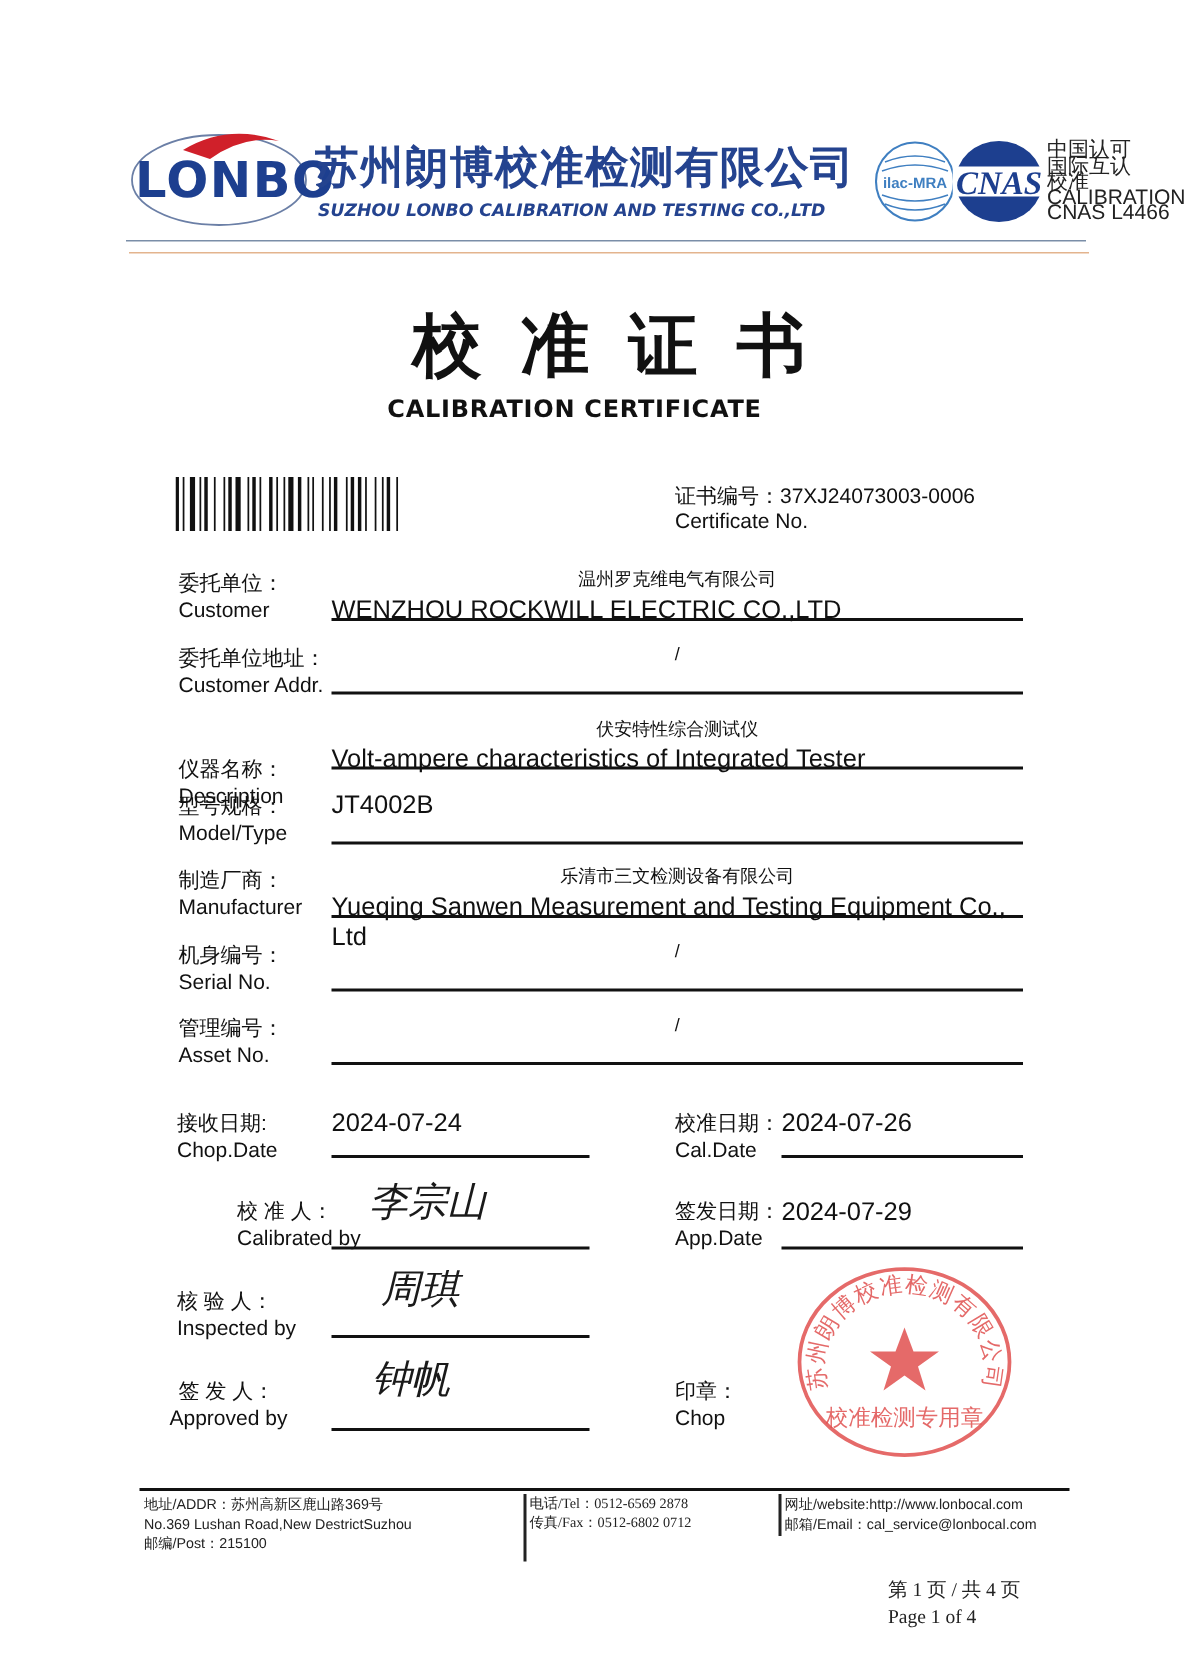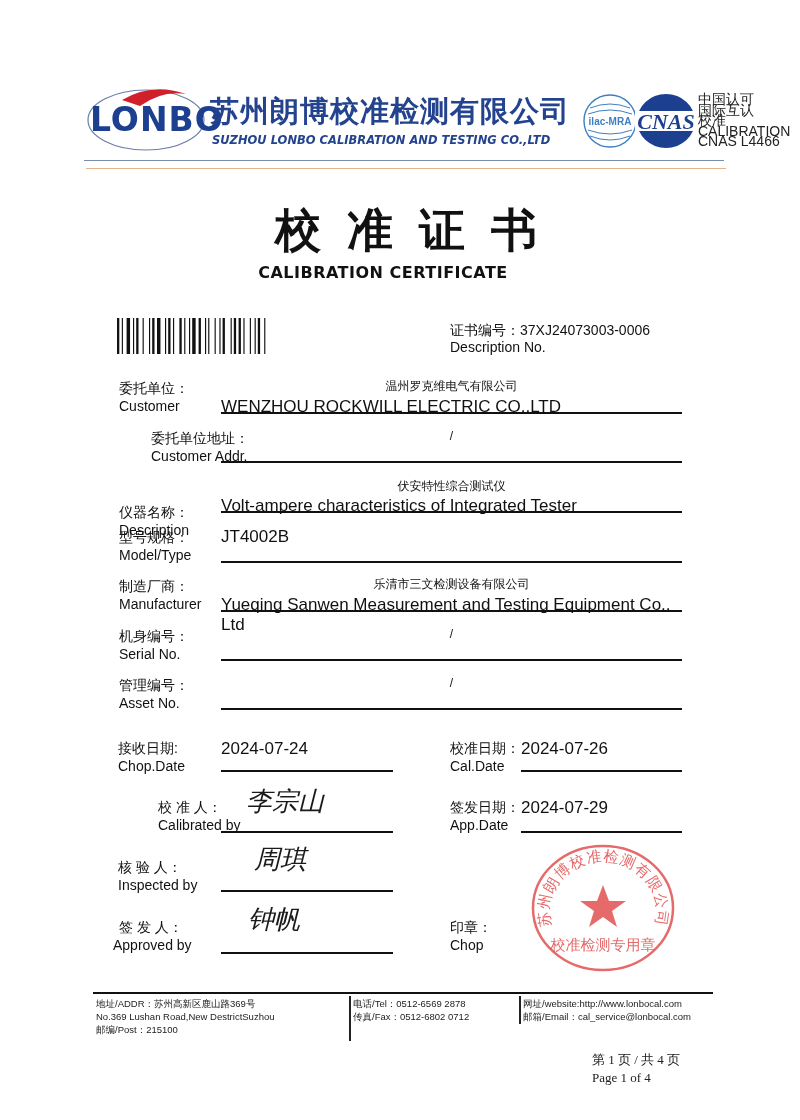--- a/index.html
+++ b/index.html
@@ -119,31 +119,31 @@
       <rect x="126.39999999999995" y="0" width="1.15" height="36" fill="#111"></rect>
       <rect x="132.79999999999995" y="0" width="1.15" height="36" fill="#111"></rect>
       <rect x="137.59999999999994" y="0" width="1.15" height="36" fill="#111"></rect>
       <rect x="140.79999999999993" y="0" width="2.3" height="36" fill="#111"></rect>
       <rect x="147.1999999999999" y="0" width="1.15" height="36" fill="#111"></rect>
     </svg>
 </div>
 <div class="abs cert-no-cn">
   <span>证书编号：</span><span>37XJ24073003-0006</span>
 </div>
-<div class="abs cert-no-en">Description No.</div>
+<div class="abs cert-no-en">Certificate No.</div>
 
 <div class="abs lbl" style="left:119px; top:379px;">
   <div>委托单位：</div>
   <div>Customer</div>
 </div>
 <div class="abs val-cn" style="left:221px; width:461px; top:378px;">温州罗克维电气有限公司</div>
 <div class="abs val" style="left:221px; width:461px; top:397px;">WENZHOU ROCKWILL ELECTRIC CO.,LTD</div>
 <div class="abs uline" style="left:221px; width:461px; top:412px;"></div>
 
-<div class="abs lbl" style="left:119px; top:429px;margin-left:32px;">
+<div class="abs lbl" style="left:119px; top:429px;">
   <div>委托单位地址：</div>
   <div>Customer Addr.</div>
 </div>
 <div class="abs val-cn" style="left:221px; width:461px; top:429px;">/</div>
 <div class="abs uline" style="left:221px; width:461px; top:461px;"></div>
 
 <div class="abs lbl" style="left:119px; top:479px;margin-top:24px;">
   <div>仪器名称：</div>
   <div>Description</div>
 </div>
@@ -241,21 +241,21 @@
   </svg>
 </div>
 
 <div class="abs footer-line"></div>
 <div class="abs fcol" style="left:96px; top:997px;">
   <div>地址/ADDR：苏州高新区鹿山路369号</div>
   <div>No.369 Lushan Road,New DestrictSuzhou</div>
   <div>邮编/Post：215100</div>
 </div>
 <div class="abs vsep" style="left:349px; top:996px; height:45px;"></div>
-<div class="abs fcol" style="left:353px; top:997px;">
+<div class="abs fcol" style="left:353px; top:997px;font-family:Liberation Serif, serif;">
   <div>电话/Tel：0512-6569 2878</div>
   <div>传真/Fax：0512-6802 0712</div>
 </div>
 <div class="abs vsep" style="left:519px; top:996px; height:28px;"></div>
 <div class="abs fcol" style="left:523px; top:997px;">
   <div>网址/website:http://www.lonbocal.com</div>
   <div>邮箱/Email：cal_service@lonbocal.com</div>
 </div>
 
 <div class="abs page-cn" style="left:592px; top:1051px;">第 1 页 / 共  4  页</div>

